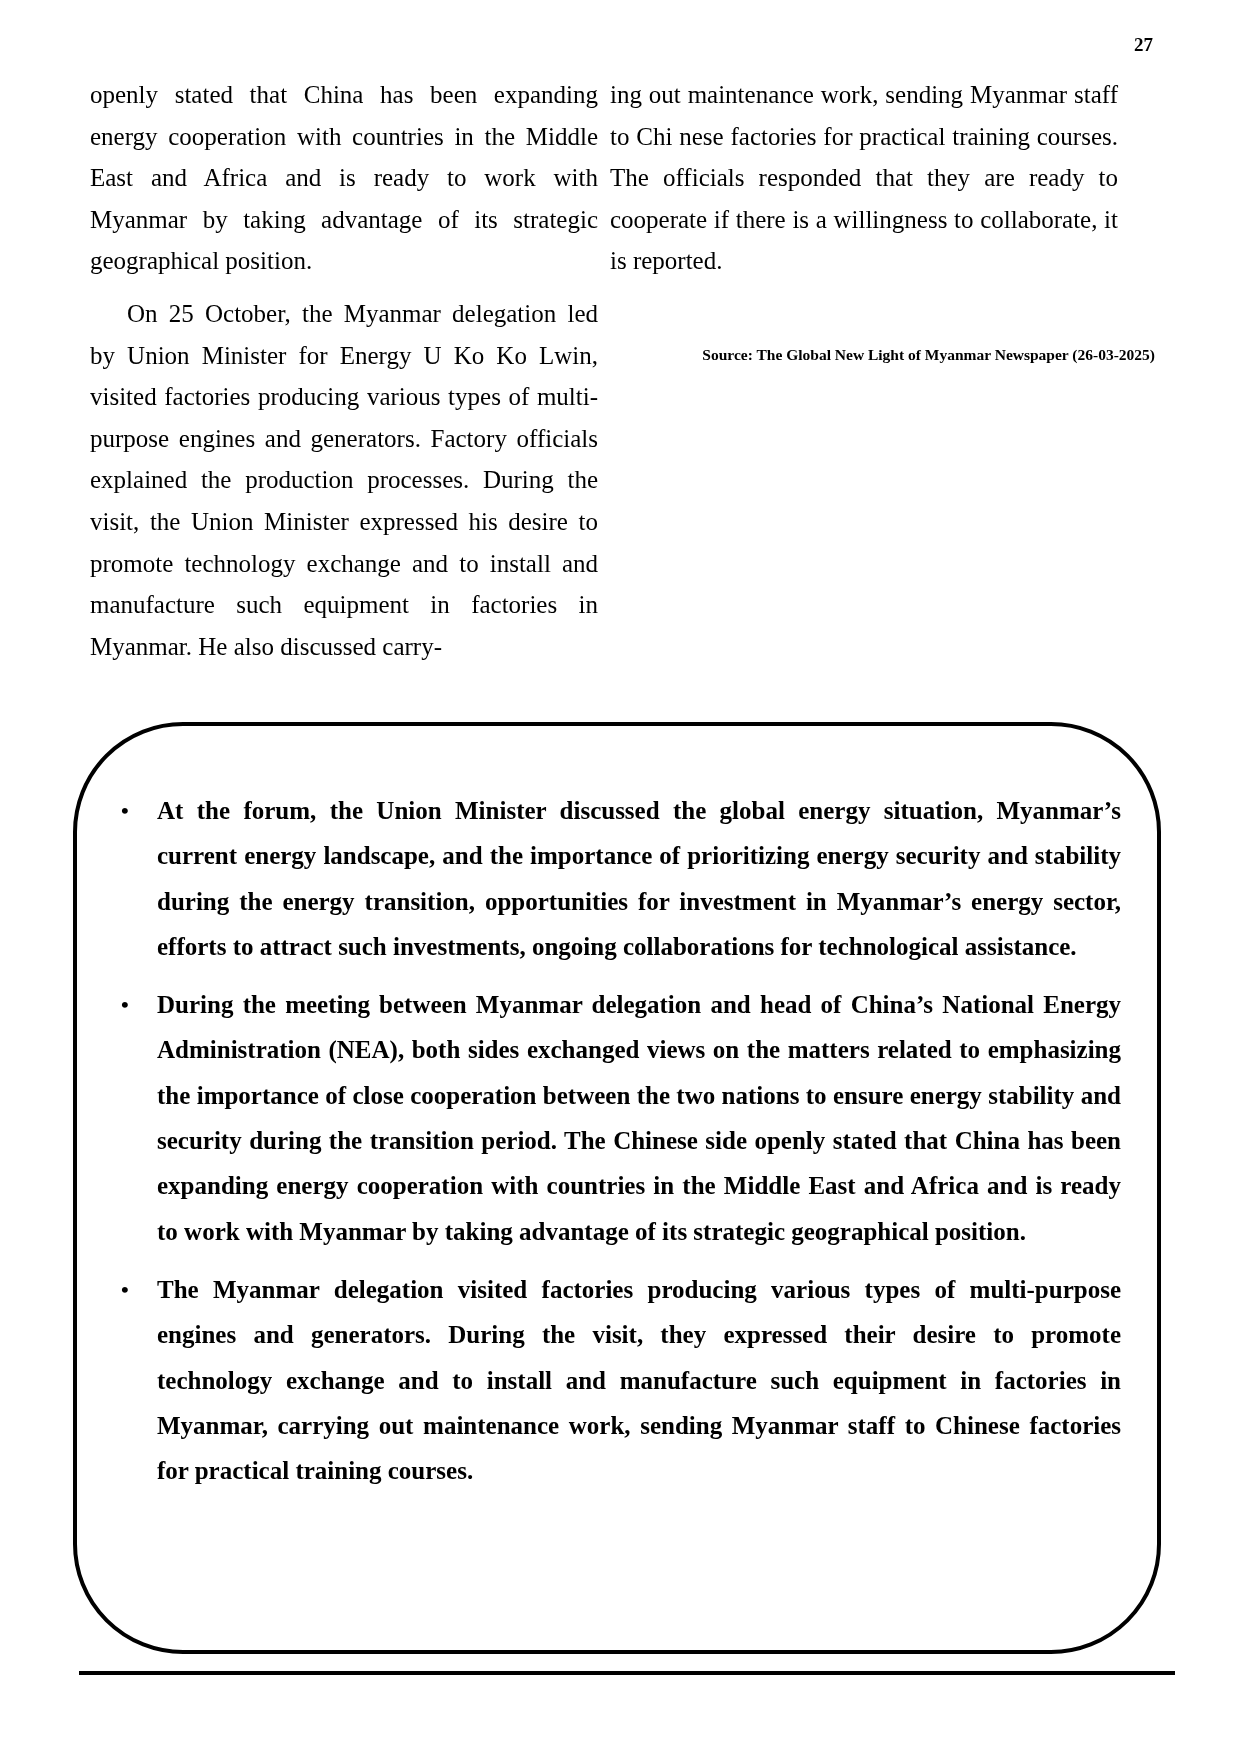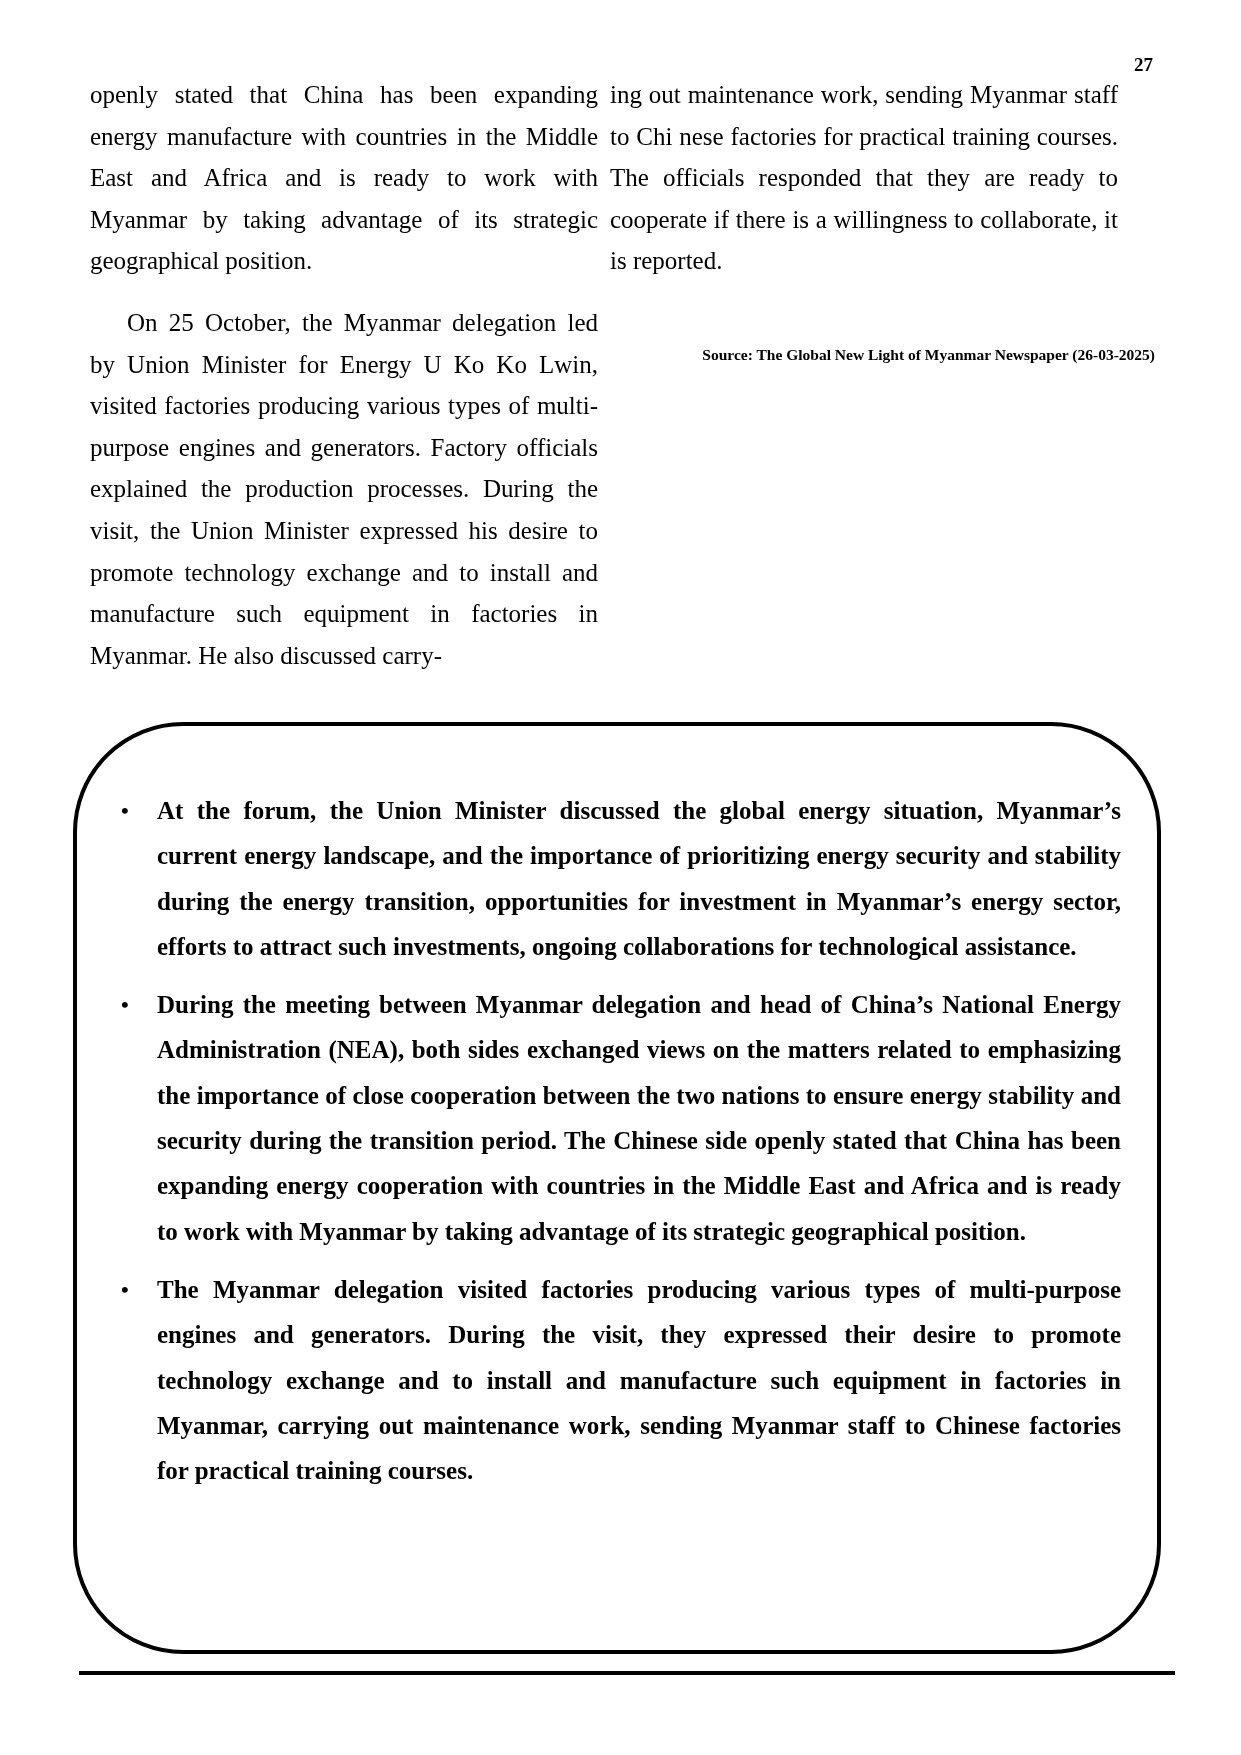--- a/index.html
+++ b/index.html
@@ -14,37 +14,36 @@
     overflow: hidden;
     font-family: "Liberation Serif", "DejaVu Serif", serif;
     color: #000000;
   }
   .page-number {
     position: absolute;
     top: 34px;
     right: 88px;
     font-size: 19px;
     font-weight: bold;
-    margin-top: 20px;
   }
   .col {
     position: absolute;
     top: 74px;
     width: 508px;
     font-size: 25px;
     line-height: 41.6px;
     text-align: justify;
   }
   .col p {
     margin: 0;
   }
   .col-left { left: 90px; }
   .col-right { left: 610px; }
   .col-left p.second {
-    margin-top: 20px;
+    margin-top: 11px;
     text-indent: 37px;
   }
   .source {
     position: absolute;
     top: 346px;
     left: 638px;
     width: 517px;
     text-align: right;
     font-size: 15.5px;
     font-weight: bold;
@@ -91,21 +90,21 @@
     height: 4px;
     background: #000;
   }
 </style>
 </head>
 <body>
 
 <div class="page-number">27</div>
 
 <div class="col col-left">
-  <p>openly stated that China has been expanding energy manufacture with countries in the Middle East and Africa and is ready to work with Myanmar by taking advantage of its strategic geographical position.</p>
+  <p>openly stated that China has been expanding energy cooperation with countries in the Middle East and Africa and is ready to work with Myanmar by taking advantage of its strategic geographical position.</p>
   <p class="second">On 25 October, the Myanmar delegation led by Union Minister for Energy U Ko Ko Lwin, visited factories producing various types of multi-purpose engines and generators. Factory officials explained the production processes. During the visit, the Union Minister expressed his desire to promote technology exchange and to install and manufacture such equipment in factories in Myanmar. He also discussed carry-</p>
 </div>
 
 <div class="col col-right">
   <p>ing out maintenance work, sending Myanmar staff to Chi nese factories for practical training courses. The officials responded that they are ready to cooperate if there is a willingness to collaborate, it is reported.</p>
 </div>
 
 <div class="source">Source: The Global New Light of Myanmar Newspaper (26-03-2025)</div>
 
 <div class="box">

